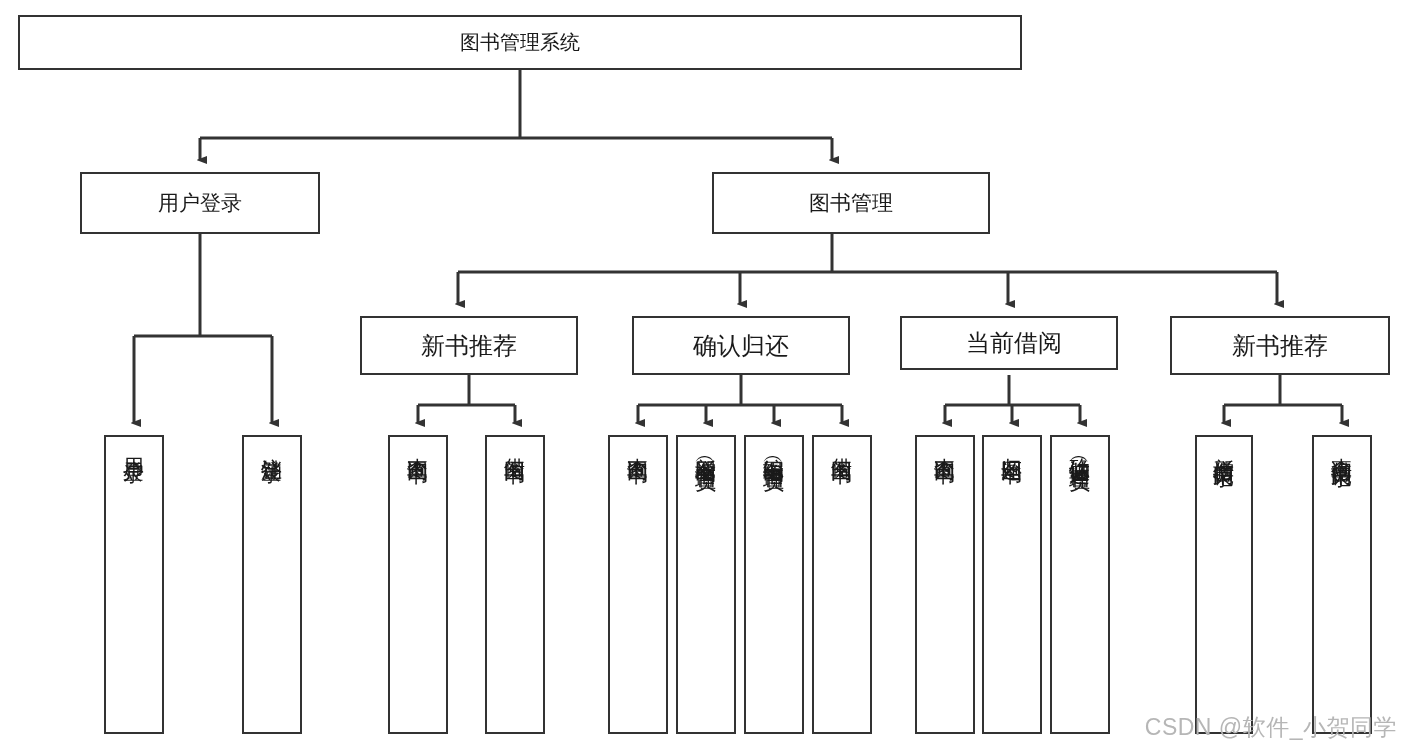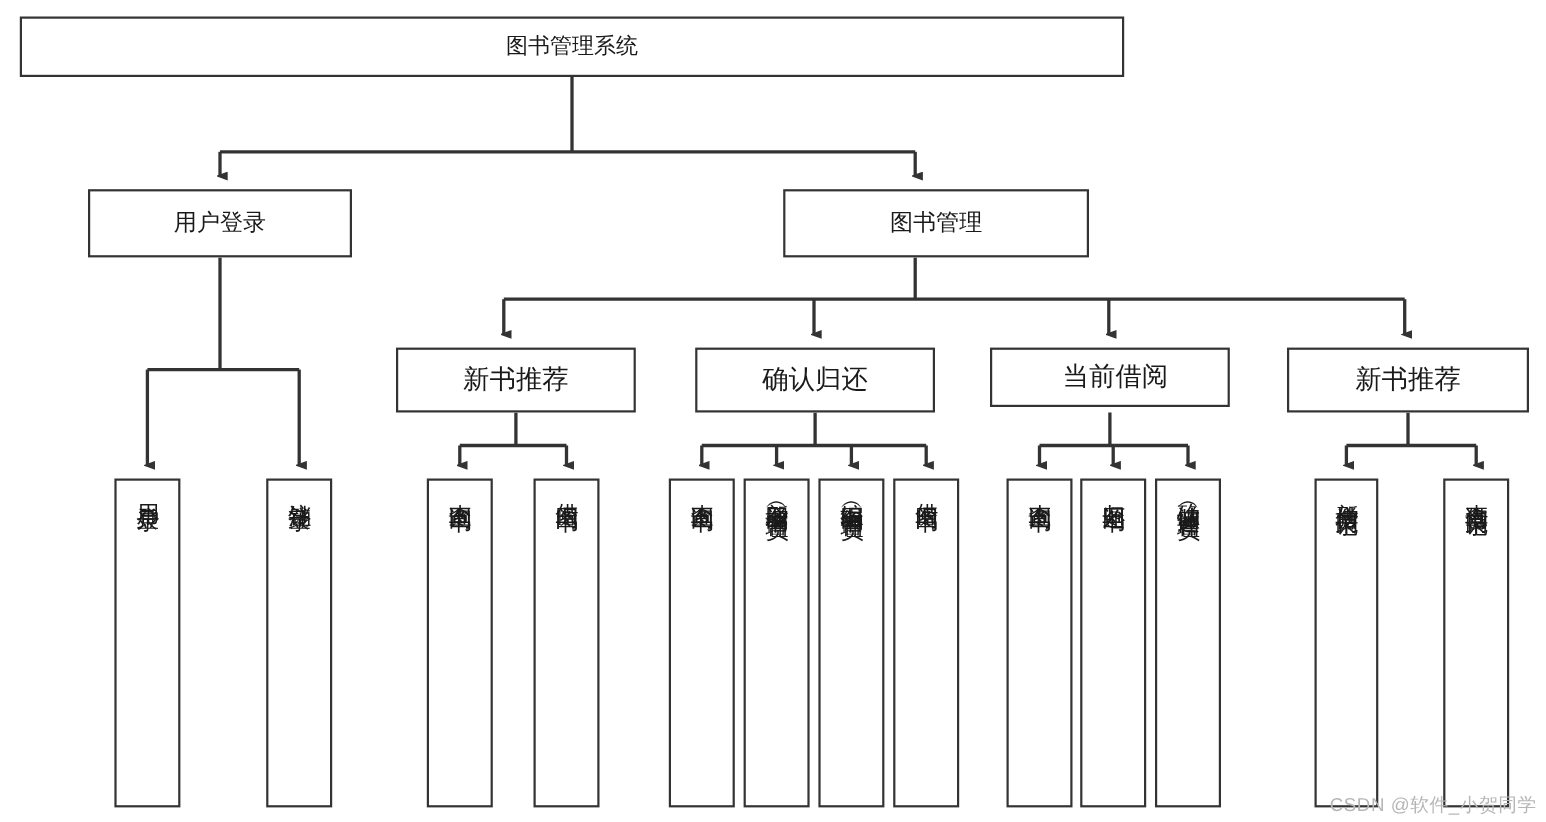--- a/index.html
+++ b/index.html
@@ -57,21 +57,21 @@
     writing-mode: vertical-rl;
     text-orientation: upright;
     letter-spacing: 2px;
     line-height: 1;
     display: block;
   }
   .watermark {
     position: absolute;
     right: 8px;
     bottom: 4px;
-    font-size: 17px;
+    font-size: 23px;
     color: #b6b6b6;
     white-space: nowrap;
     letter-spacing: 0.5px;
   }
 </style>
 </head>
 <body>
 
 <div id="canvas">
 

